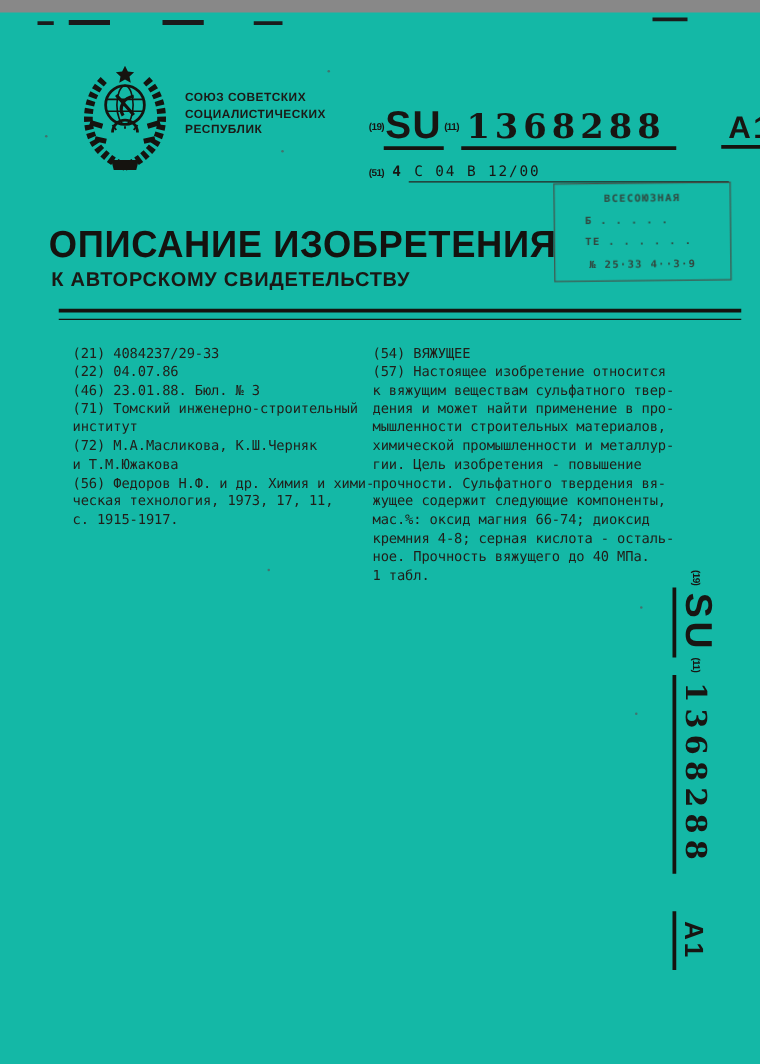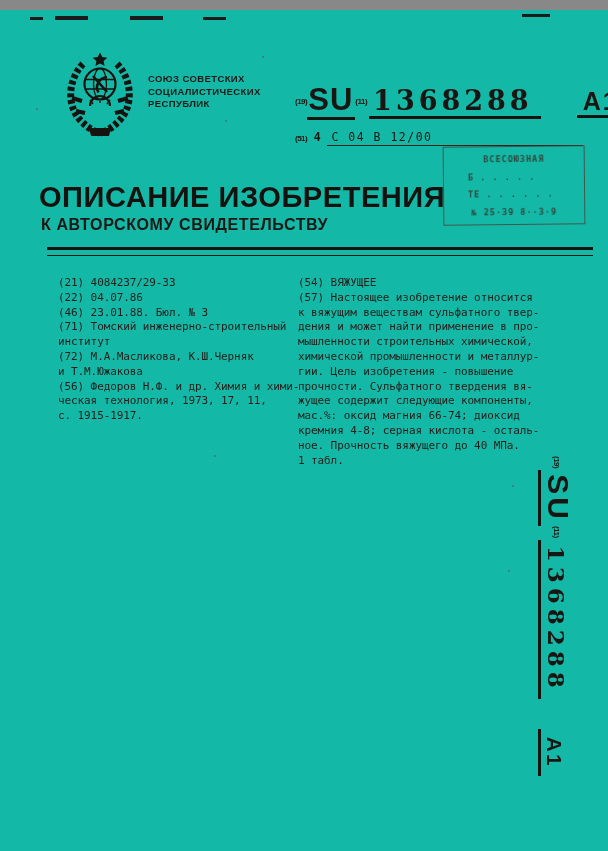--- a/index.html
+++ b/index.html
@@ -170,21 +170,21 @@
     <span class="ipc-class">C 04 B 12/00</span>
   </div>
 
   <div class="committee">
     </div>
 
   <div class="stamp">
       <div class="s-line">ВСЕСОЮЗНАЯ</div>
       <div class="s-line">Б . . . . .</div>
       <div class="s-line">ТЕ . . .    . . .</div>
-      <div class="s-line">№ 25·39 8··3·9</div>
+      <div class="s-line">№ 25·33 4··3·9</div>
     </div>
 
   <div class="doc-title">ОПИСАНИЕ ИЗОБРЕТЕНИЯ</div>
   <div class="doc-subtitle">К АВТОРСКОМУ СВИДЕТЕЛЬСТВУ</div>
 
   <div class="rule"></div>
 
   <div class="col col-left">
       <div class="line">(21) 4084237/29-33</div>
       <div class="line">(22) 04.07.86</div>
@@ -196,21 +196,21 @@
       <div class="line">(56) Федоров Н.Ф. и др. Химия и хими-</div>
       <div class="line">ческая технология, 1973, 17, 11,</div>
       <div class="line">с. 1915-1917.</div>
     </div>
 
   <div class="col col-right">
       <div class="line">(54) ВЯЖУЩЕЕ</div>
       <div class="line">(57) Настоящее изобретение относится</div>
       <div class="line">к вяжущим веществам сульфатного твер-</div>
       <div class="line">дения и может найти применение в про-</div>
-      <div class="line">мышленности строительных химической,</div>
+      <div class="line">мышленности строительных материалов,</div>
       <div class="line">химической промышленности и металлур-</div>
       <div class="line">гии. Цель изобретения - повышение</div>
       <div class="line">прочности. Сульфатного твердения вя-</div>
       <div class="line">жущее содержит следующие компоненты,</div>
       <div class="line">мас.%: оксид магния 66-74; диоксид</div>
       <div class="line">кремния 4-8; серная кислота - осталь-</div>
       <div class="line">ное. Прочность вяжущего до 40 МПа.</div>
       <div class="line">1 табл.</div>
     </div>
 

